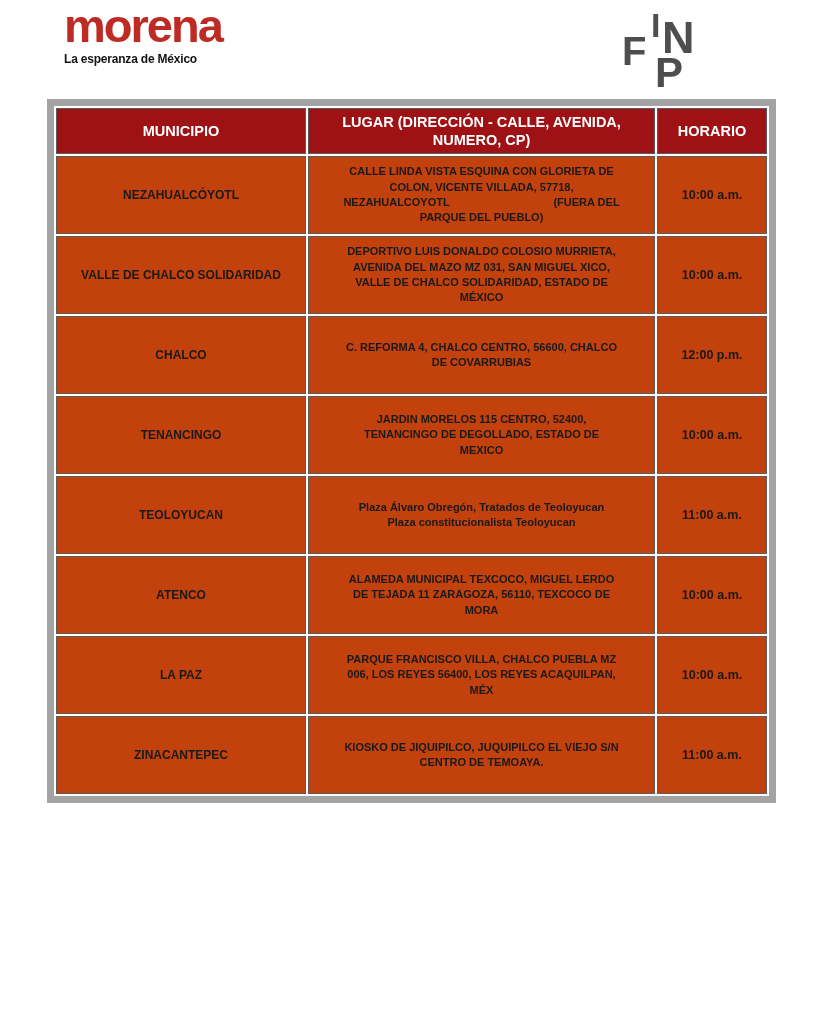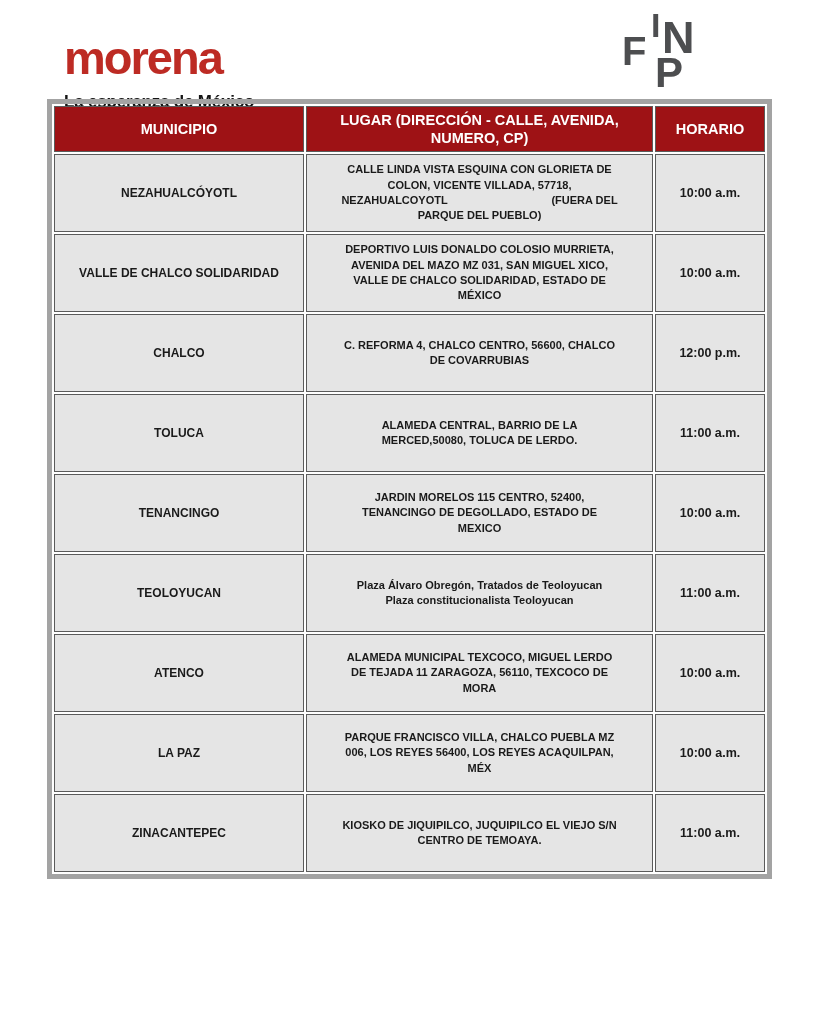--- a/index.html
+++ b/index.html
@@ -9,28 +9,28 @@
     height: 1023px;
     background: #ffffff;
     font-family: "Liberation Sans", sans-serif;
     position: relative;
     overflow: hidden;
   }
 
   
   .topbar { position: absolute; left: 0; top: 0; width: 819px; height: 100px; }
 
-  .morena-logo { position: absolute; left: 64px; top: 34px; }
+  .morena-logo { position: absolute; left: 64px; top: 2px; }
   .morena-word {
     font-size: 47px; font-weight: bold; color: #BD2B24;
     letter-spacing: -2px; line-height: 1;
   }
   .morena-tag {
-    font-size: 17px; font-weight: bold; color: #141414;
-    margin-top: 11px; letter-spacing: -0.2px;
+    font-size: 12px; font-weight: bold; color: #141414;
+    margin-top: 3px; letter-spacing: -0.2px;
   }
 
   .infp-logo { position: absolute; left: 620px; top: 6px; display: flex; }
   .infp-letters { position: relative; width: 72px; height: 88px; flex: 0 0 72px; }
   .infp-letters span {
     position: absolute; font-weight: bold; color: #4D4E50; line-height: 1;
   }
   .l-i { left: 31px; top: 2px;  font-size: 34px; }
   .l-n { left: 42px; top: 9px;  font-size: 45px; }
   .l-f { left: 2px;  top: 25px; font-size: 40px; color: #9E1B1E; }
@@ -38,40 +38,40 @@
   .infp-text { margin-left: 3px; padding-top: 15px; }
   .infp-text div {
     font-size: 8.5px; font-weight: bold; letter-spacing: 1.6px;
     color: #3F4043; line-height: 1.4; white-space: nowrap;
   }
 
   
   table.schedule {
     position: absolute; left: 47px; top: 99px; width: 719px;
     border-collapse: separate; border-spacing: 2px;
-    border: 5px solid #a3a3a3;
+    border: 7px solid #a3a3a3;
     table-layout: fixed;
   }
   table.schedule col.c-muni  { width: 250px; }
   table.schedule col.c-lugar { width: 347px; }
   table.schedule col.c-hora  { width: 110px; }
 
   table.schedule th, table.schedule td {
     border: 1px solid #5b5b5b;
     text-align: center; vertical-align: middle;
     white-space: pre-wrap;
     font-weight: bold;
     padding: 2px 4px;
     overflow: hidden;
   }
   table.schedule th {
     background: #9E1215; color: #ffffff;
     font-size: 14.5px; height: 46px; line-height: 1.25;
   }
-  table.schedule td { height: 78px; color: #1a1a1a; background: #e5e5e5; }
+  table.schedule td { height: 78px; color: #1a1a1a; background: #c2410c; }
   td.muni  { font-size: 12px; }
   td.lugar { font-size: 11px; line-height: 1.4; }
   td.hora  { font-size: 12.5px; }
 </style>
 </head>
 <body>
 
 <div class="topbar">
 
   <div class="morena-logo">
@@ -121,26 +121,20 @@
 MÉXICO</td>
       <td class="hora">10:00 a.m.</td>
     </tr>
     <tr>
       <td class="muni">CHALCO</td>
       <td class="lugar">C. REFORMA 4, CHALCO CENTRO, 56600, CHALCO
 DE COVARRUBIAS</td>
       <td class="hora">12:00 p.m.</td>
     </tr>
     <tr>
-      <td class="muni">TOLUCA</td>
-      <td class="lugar">ALAMEDA CENTRAL, BARRIO DE LA
-MERCED,50080, TOLUCA DE LERDO.</td>
-      <td class="hora">11:00 a.m.</td>
-    </tr>
-    <tr>
       <td class="muni">TENANCINGO</td>
       <td class="lugar">JARDIN MORELOS 115 CENTRO, 52400,
 TENANCINGO DE DEGOLLADO, ESTADO DE
 MEXICO</td>
       <td class="hora">10:00 a.m.</td>
     </tr>
     <tr>
       <td class="muni">TEOLOYUCAN</td>
       <td class="lugar">Plaza Álvaro Obregón, Tratados de Teoloyucan
 Plaza constitucionalista Teoloyucan</td>

